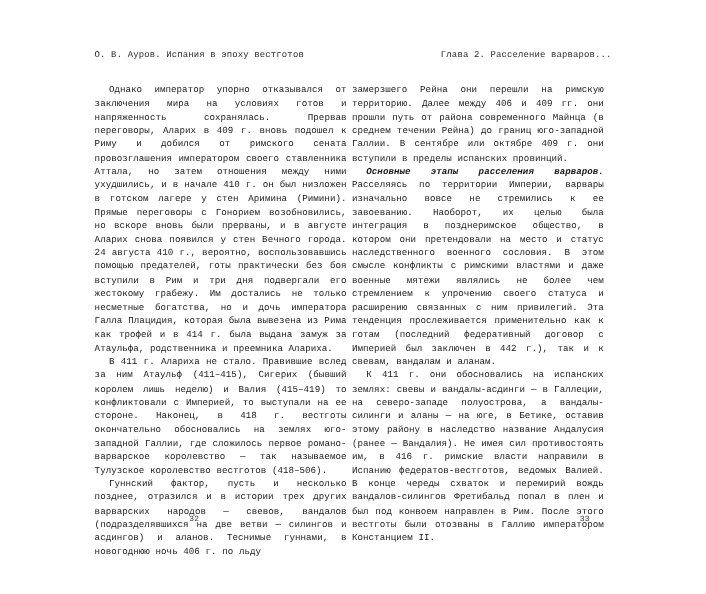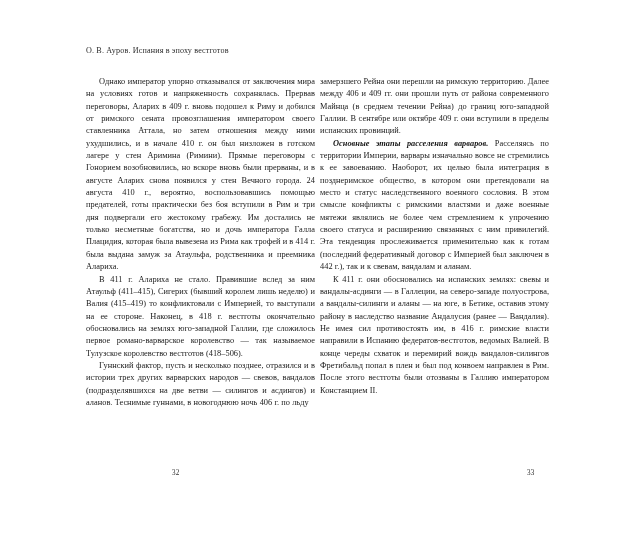--- a/index.html
+++ b/index.html
@@ -6,21 +6,21 @@
   html, body {
     margin: 0;
     padding: 0;
     background: #ffffff;
   }
   .spread {
     position: relative;
     width: 642px;
     height: 540px;
     background: #ffffff;
-    font-family: Liberation Serif, serif;
+    font-family: Liberation Mono, monospace;
     color: #1a1a1a;
     overflow: hidden;
     box-sizing: border-box;
   }
 
   
   .runhead {
     position: absolute;
     top: 45px;
     font-size: 8.1px;
@@ -75,20 +75,21 @@
   .folio-left  { left: 172px; }
   .folio-right { left: 498px; margin-left: 29px; }
 </style>
 </head>
 <body>
 
 <div class="spread">
 
   <div class="runhead runhead-left">О. В. Ауров. Испания в эпоху вестготов</div>
 
+  <div class="runhead runhead-right">Глава 2. Расселение варваров...</div>
 
   <div class="page page-left">
     <div class="body-text">
       <p>Однако император упорно отказывался от заключения мира на условиях готов и напряженность сохранялась. Прервав переговоры, Аларих в 409 г. вновь подошел к Риму и добился от римского сената провозглашения императором своего ставленника Аттала, но затем отношения между ними ухудшились, и в начале 410 г. он был низложен в готском лагере у стен Аримина (Римини). Прямые переговоры с Гонорием возобновились, но вскоре вновь были прерваны, и в августе Аларих снова появился у стен Вечного города. 24 августа 410 г., вероятно, воспользовавшись помощью предателей, готы практически без боя вступили в Рим и три дня подвергали его жестокому грабежу. Им достались не только несметные богатства, но и дочь императора Галла Плацидия, которая была вывезена из Рима как трофей и в 414 г. была выдана замуж за Атаульфа, родственника и преемника Алариха.</p>
       <p>В 411 г. Алариха не стало. Правившие вслед за ним Атаульф (411–415), Сигерих (бывший королем лишь неделю) и Валия (415–419) то конфликтовали с Империей, то выступали на ее стороне. Наконец, в 418 г. вестготы окончательно обосновались на землях юго-западной Галлии, где сложилось первое романо-варварское королевство — так называемое Тулузское королевство вестготов (418–506).</p>
       <p>Гуннский фактор, пусть и несколько позднее, отразился и в истории трех других варварских народов — свевов, вандалов (подразделявшихся на две ветви — силингов и асдингов) и аланов. Теснимые гуннами, в новогоднюю ночь 406 г. по льду</p>
     </div>
   </div>
 
   <div class="page page-right">

